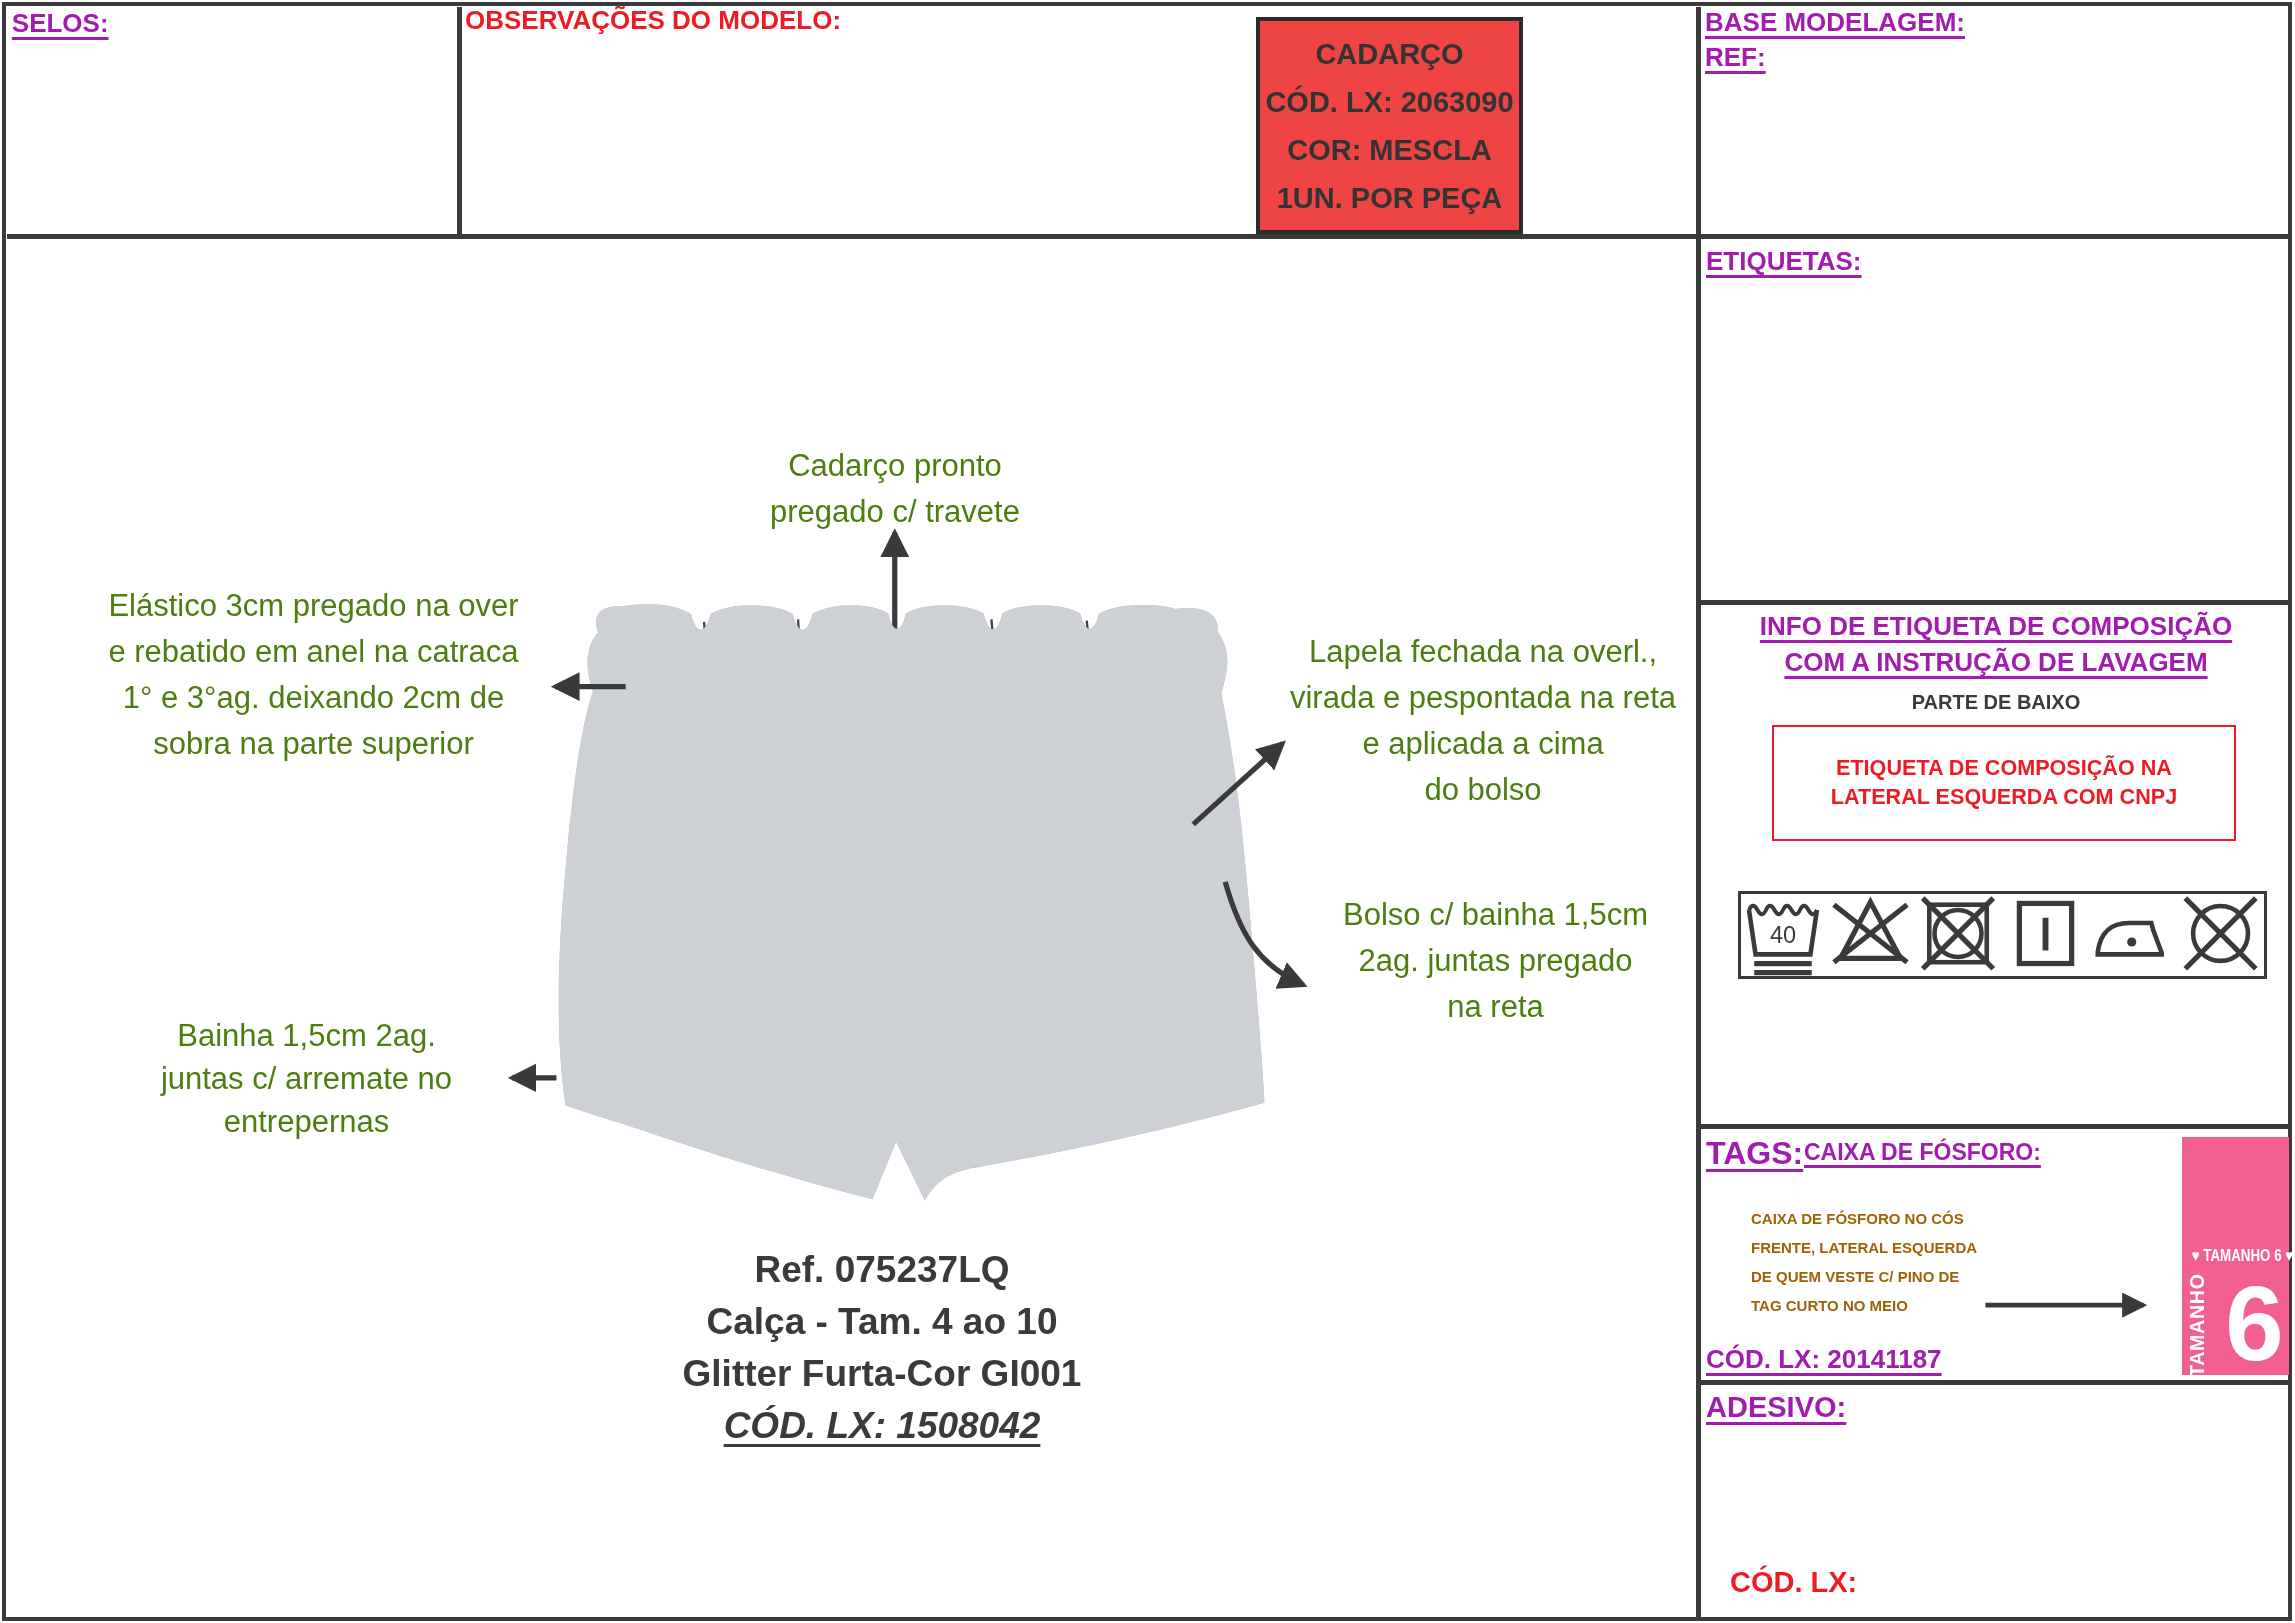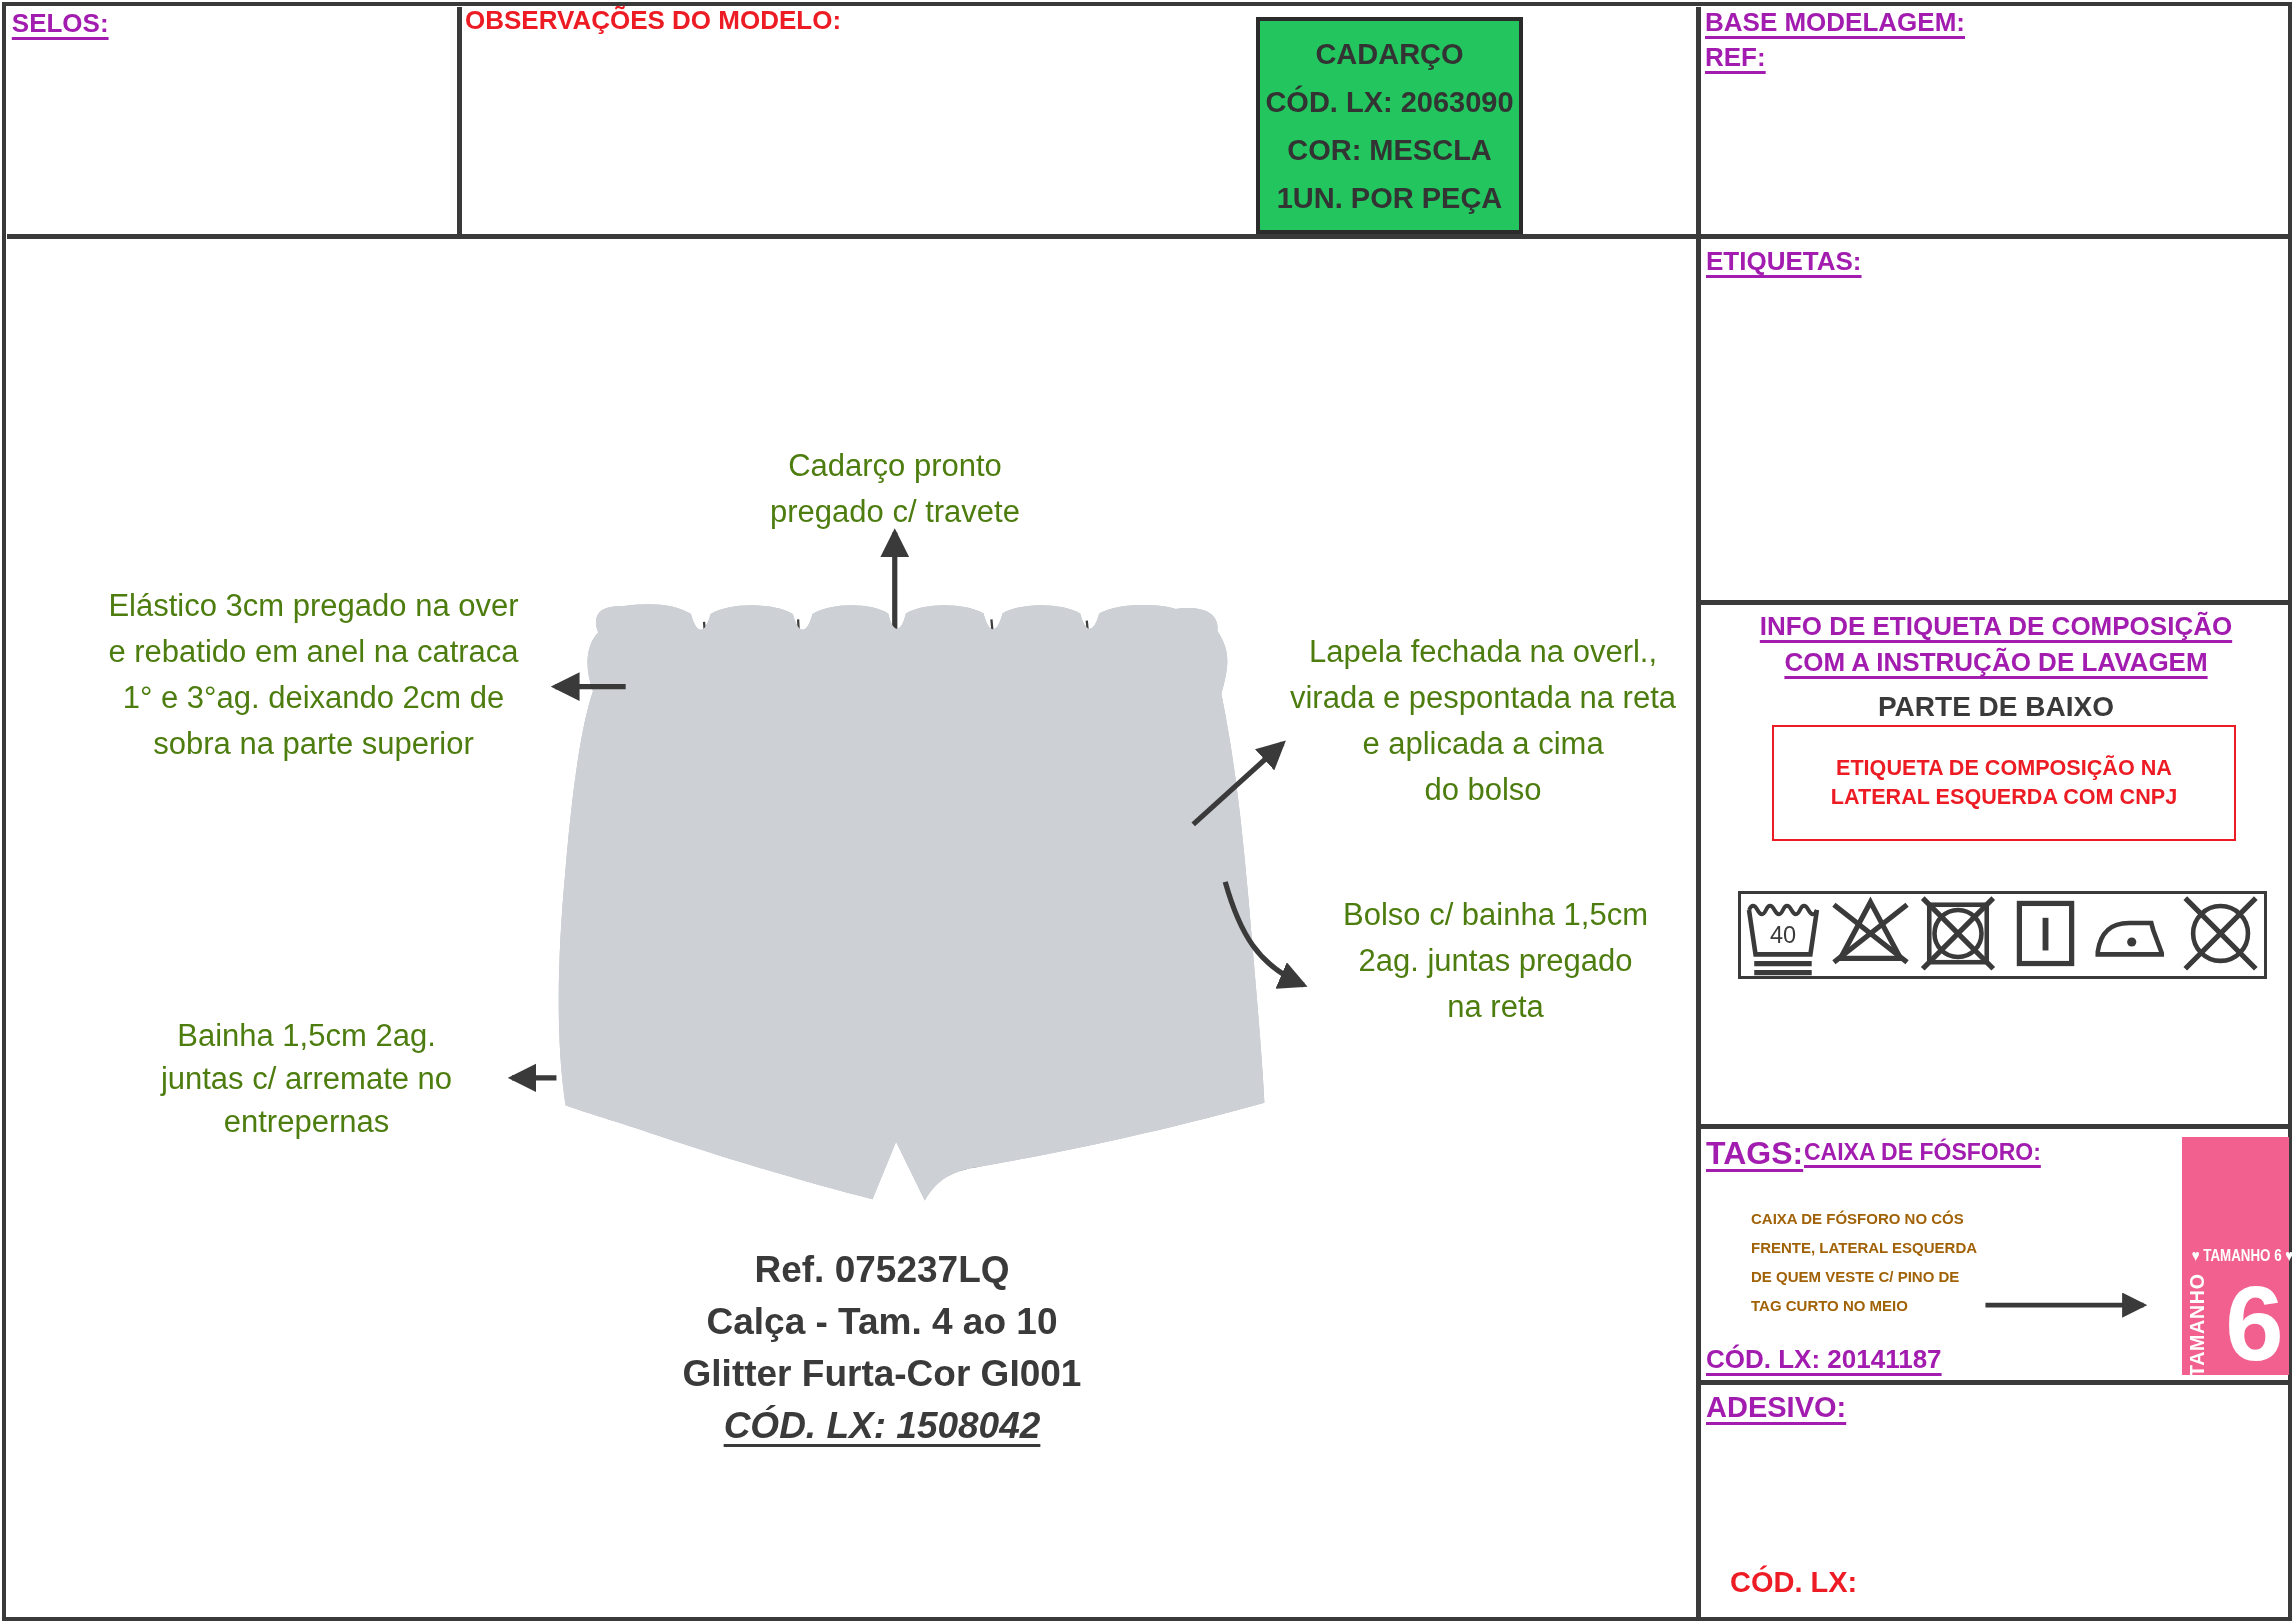--- a/index.html
+++ b/index.html
@@ -10,35 +10,35 @@
   .abs{position:absolute;}
   
   .frame{position:absolute;left:2px;top:2px;width:2282px;height:1611px;border:4.6px solid #3a3a3a;}
   .vline{position:absolute;width:4.6px;background:#3a3a3a;}
   .hline{position:absolute;height:4.6px;background:#3a3a3a;}
   
   .redhead{color:#a21caf;font-weight:bold;text-decoration:underline;
            text-decoration-thickness:2.6px;text-underline-offset:4.6px;white-space:nowrap;}
   .redhead-nound{color:#ed1c24;font-weight:bold;white-space:nowrap;}
   
-  #cadarco-box{left:1256px;top:17px;width:259px;height:209px;background:#22c55e;
+  #cadarco-box{left:1256px;top:17px;width:259px;height:209px;background:#ef4444;
                border:4.6px solid #2b2b2b;text-align:center;}
   #cadarco-box .ln{font-size:29px;font-weight:bold;color:#333333;line-height:48px;white-space:nowrap;}
   #cadarco-box .pad{padding-top:9.1px;}
   
   .anno{color:#4d7c0f;font-size:31px;line-height:46px;text-align:center;}
   .anno div{white-space:nowrap;}
   
   #ref-block{left:294px;top:1244px;width:1176px;text-align:center;color:#3a3a3a;}
   #ref-block div{font-size:37px;font-weight:bold;line-height:52px;white-space:nowrap;}
   #ref-block .cod{font-style:italic;text-decoration:underline;text-decoration-thickness:3.3px;text-underline-offset:5.9px;}
   
   .info-title{width:588px;left:1702px;text-align:center;font-size:26px;line-height:37px;}
   #parte-baixo{left:1702px;top:691px;width:588px;text-align:center;
-               font-size:28px;font-weight:bold;color:#3a3a3a;}
+               font-size:20px;font-weight:bold;color:#3a3a3a;}
   #comp-box{left:1772px;top:725px;width:460px;height:112px;border:2.6px solid #ed1c24;text-align:center;}
   #comp-box .ln{color:#ed1c24;font-weight:bold;font-size:21.6px;line-height:29px;white-space:nowrap;}
   #comp-box .pad{padding-top:26px;}
   #care-box{left:1738px;top:891px;width:523px;height:82px;border:3.3px solid #3a3a3a;}
   .fosforo-note{left:1751px;top:1204px;color:#a16207;font-weight:bold;font-size:15px;line-height:29px;}
   .fosforo-note div{white-space:nowrap;}
   
   #size-tag{left:2182px;top:1137px;width:107px;height:238px;background:#f1608f;}
   #tag-topline{left:2182px;top:1246px;width:107px;text-align:center;color:#ffffff;
                font-size:16.3px;font-weight:bold;white-space:nowrap;transform:scaleX(.82);transform-origin:50% 50%;}

